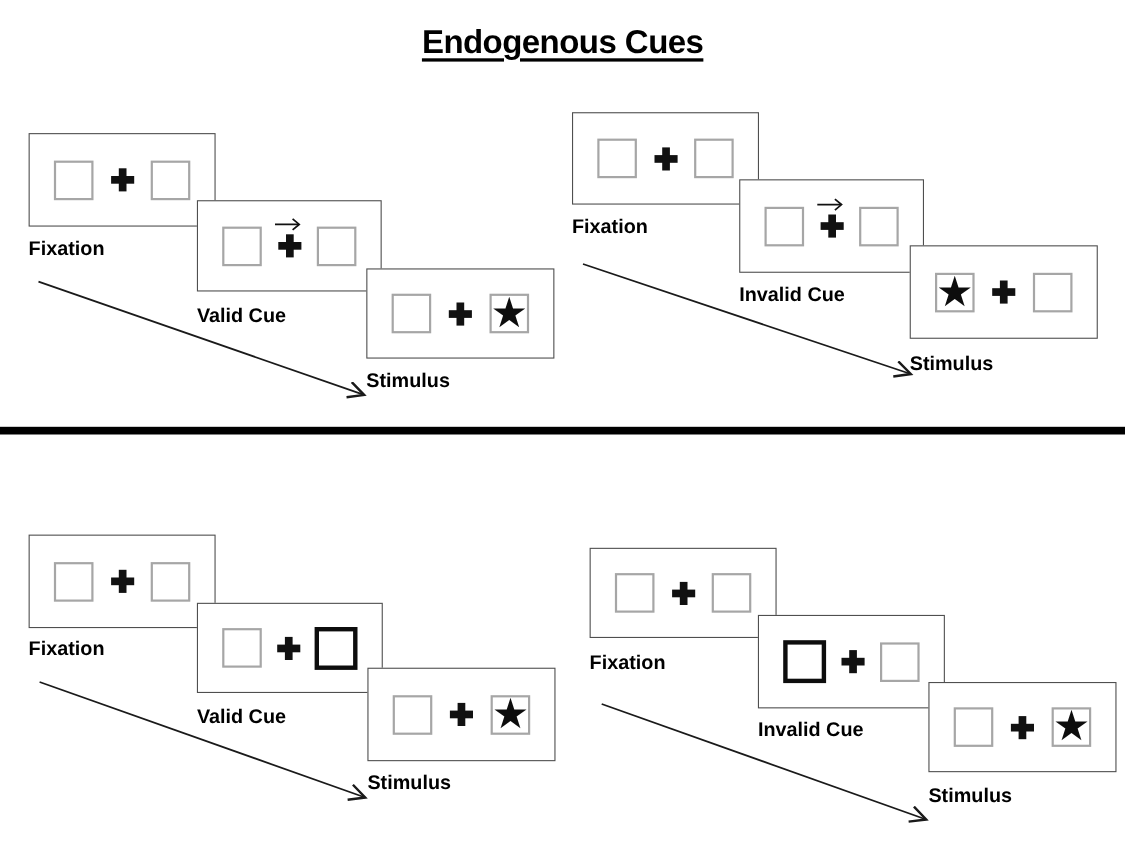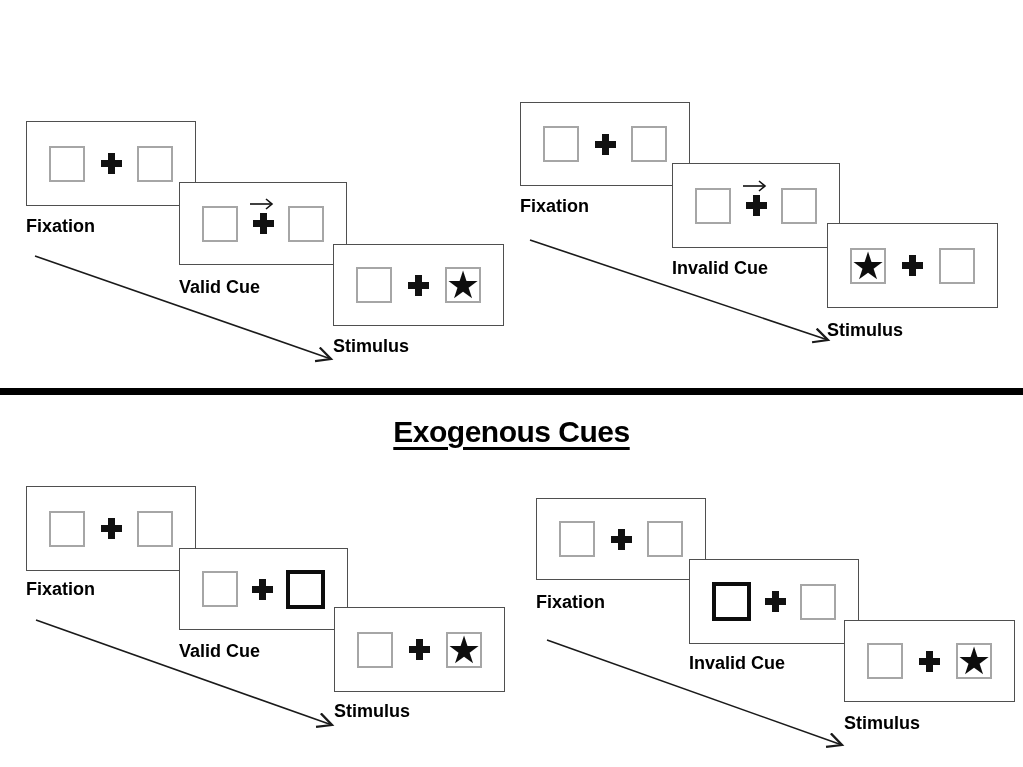--- a/index.html
+++ b/index.html
@@ -79,20 +79,21 @@
   #g4-fix-label  { left:536px; top:592px; width:170px; }
   #g4-cue-label  { left:689px; top:653px; width:170px; }
   #g4-stim-label { left:844px; top:713px; width:171px; }
   #g4-arrow { left:541px; top:634px; }
 </style>
 </head>
 <body>
 
 <div class="canvas">
 
+  <div class="section-title" id="title-endo"><span>Endogenous Cues</span></div>
 
   <div class="panel z1" id="g1-fix">
       <div class="box"></div>
       <div class="plus-wrap">
         <div class="plus"></div>
       </div>
       <div class="box"></div>
     </div>
   <div class="step-label" id="g1-fix-label">Fixation</div>
   <div class="panel z2" id="g1-cue">
@@ -160,21 +161,20 @@
     <defs>
         <marker id="ah2" markerWidth="14" markerHeight="12" refX="10" refY="5" orient="auto">
           <polyline points="1,0.5 10,5 1,9.5" fill="none" stroke="#1a1a1a" stroke-width="1.4"></polyline>
         </marker>
       </defs>
     <line x1="5" y1="6" x2="303" y2="106" stroke="#1a1a1a" stroke-width="1.6" marker-end="url(#ah2)"></line>
   </svg>
 
   <div class="divider"></div>
 
-  <div class="section-title" id="title-exo"><span>Exogenous Cues</span></div>
 
   <div class="panel z1" id="g3-fix">
       <div class="box"></div>
       <div class="plus-wrap">
         <div class="plus"></div>
       </div>
       <div class="box"></div>
     </div>
   <div class="step-label" id="g3-fix-label">Fixation</div>
   <div class="panel z2" id="g3-cue">

